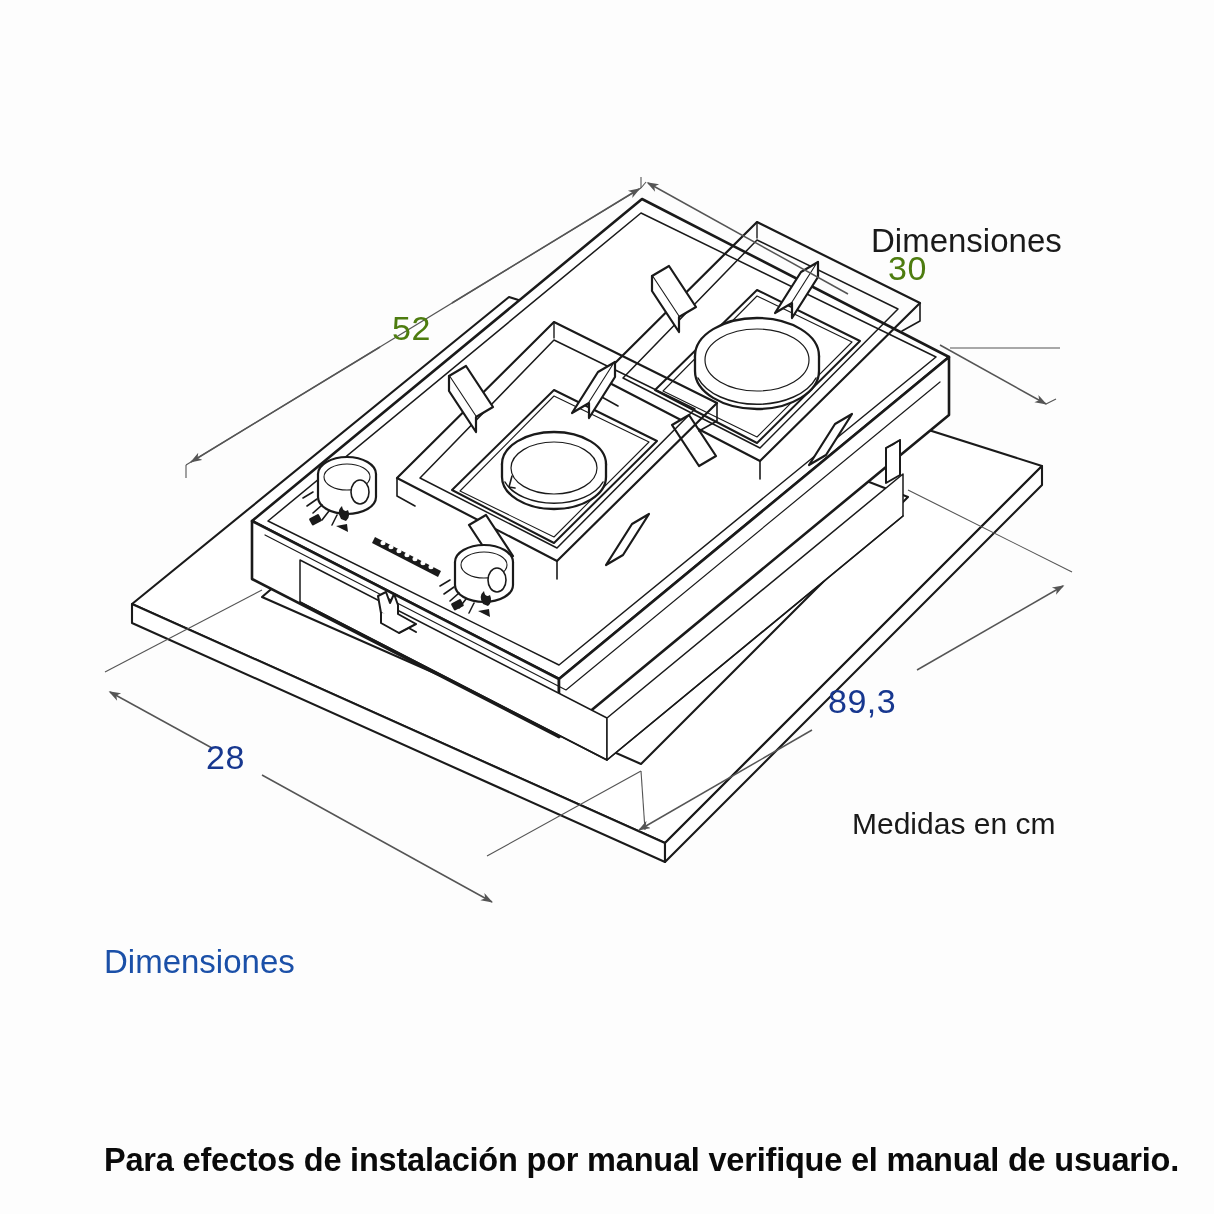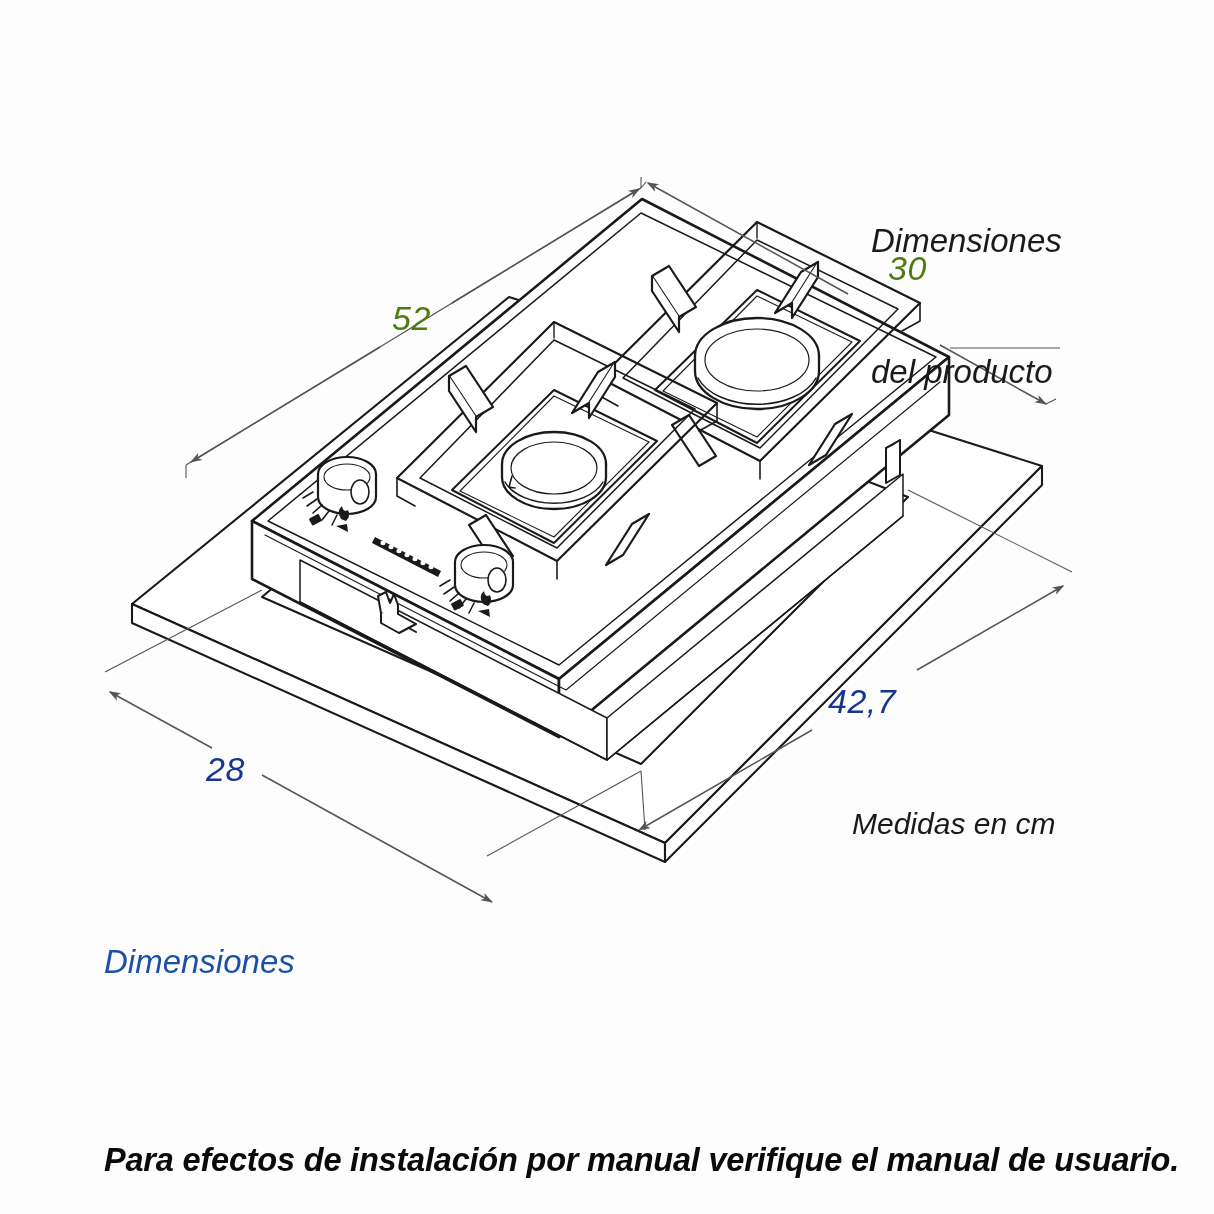--- a/index.html
+++ b/index.html
@@ -9,21 +9,20 @@
   }
   body {
     font-family: "Liberation Sans", sans-serif;
   }
   #page {
     position: relative;
     width: 1214px;
     height: 1214px;
     background: #fdfdfd;
     overflow: hidden;
-    font-style: italic;
   }
   #drawing {
     position: absolute;
     left: 0;
     top: 0;
     width: 1214px;
     height: 1214px;
   }
   .txt {
     position: absolute;
@@ -259,30 +258,29 @@
         <path d="M908 490 L1072 572" stroke-width="1.1"></path>
         <path d="M641 771 L645 830" stroke-width="1.1"></path>
         <line x1="1063" y1="586" x2="917" y2="670" marker-start="url(#arrTail)"></line>
         <line x1="812" y1="730" x2="639" y2="830" marker-end="url(#arrHead)"></line>
       </g>
     </g>
   </svg>
 
   <div class="txt caption-black" style="left:871px; top:132px;">
     <div>Dimensiones</div>
-    <div>del producto</div>
   </div>
 
-  <div class="txt dim-black" style="left:392px; top:298px;">52</div>
+  <div class="txt dim-black" style="left:392px; top:308px;">52</div>
 
   <div class="txt dim-black" style="left:888px; top:248px;">30</div>
 
-  <div class="txt dim-blue" style="left:828px; top:681px;">42,7</div>
-
-  <div class="txt dim-blue" style="left:206px; top:737px;margin-top:12px;">28</div>
+  <div class="txt dim-blue" style="left:828px; top:681px;">89,3</div>
+
+  <div class="txt dim-blue" style="left:206px; top:737px;">28</div>
 
   <div class="txt note" style="left:852px; top:806px;text-align:center;">Medidas en cm</div>
 
   <div class="txt caption-blue" style="left:104px; top:853px;">
     <div>Dimensiones</div>
   </div>
 
   <div class="txt disclaimer" style="left:104px; top:1045px;">
     <div>Para efectos de instalación por manual verifique el manual de usuario.</div>
     

